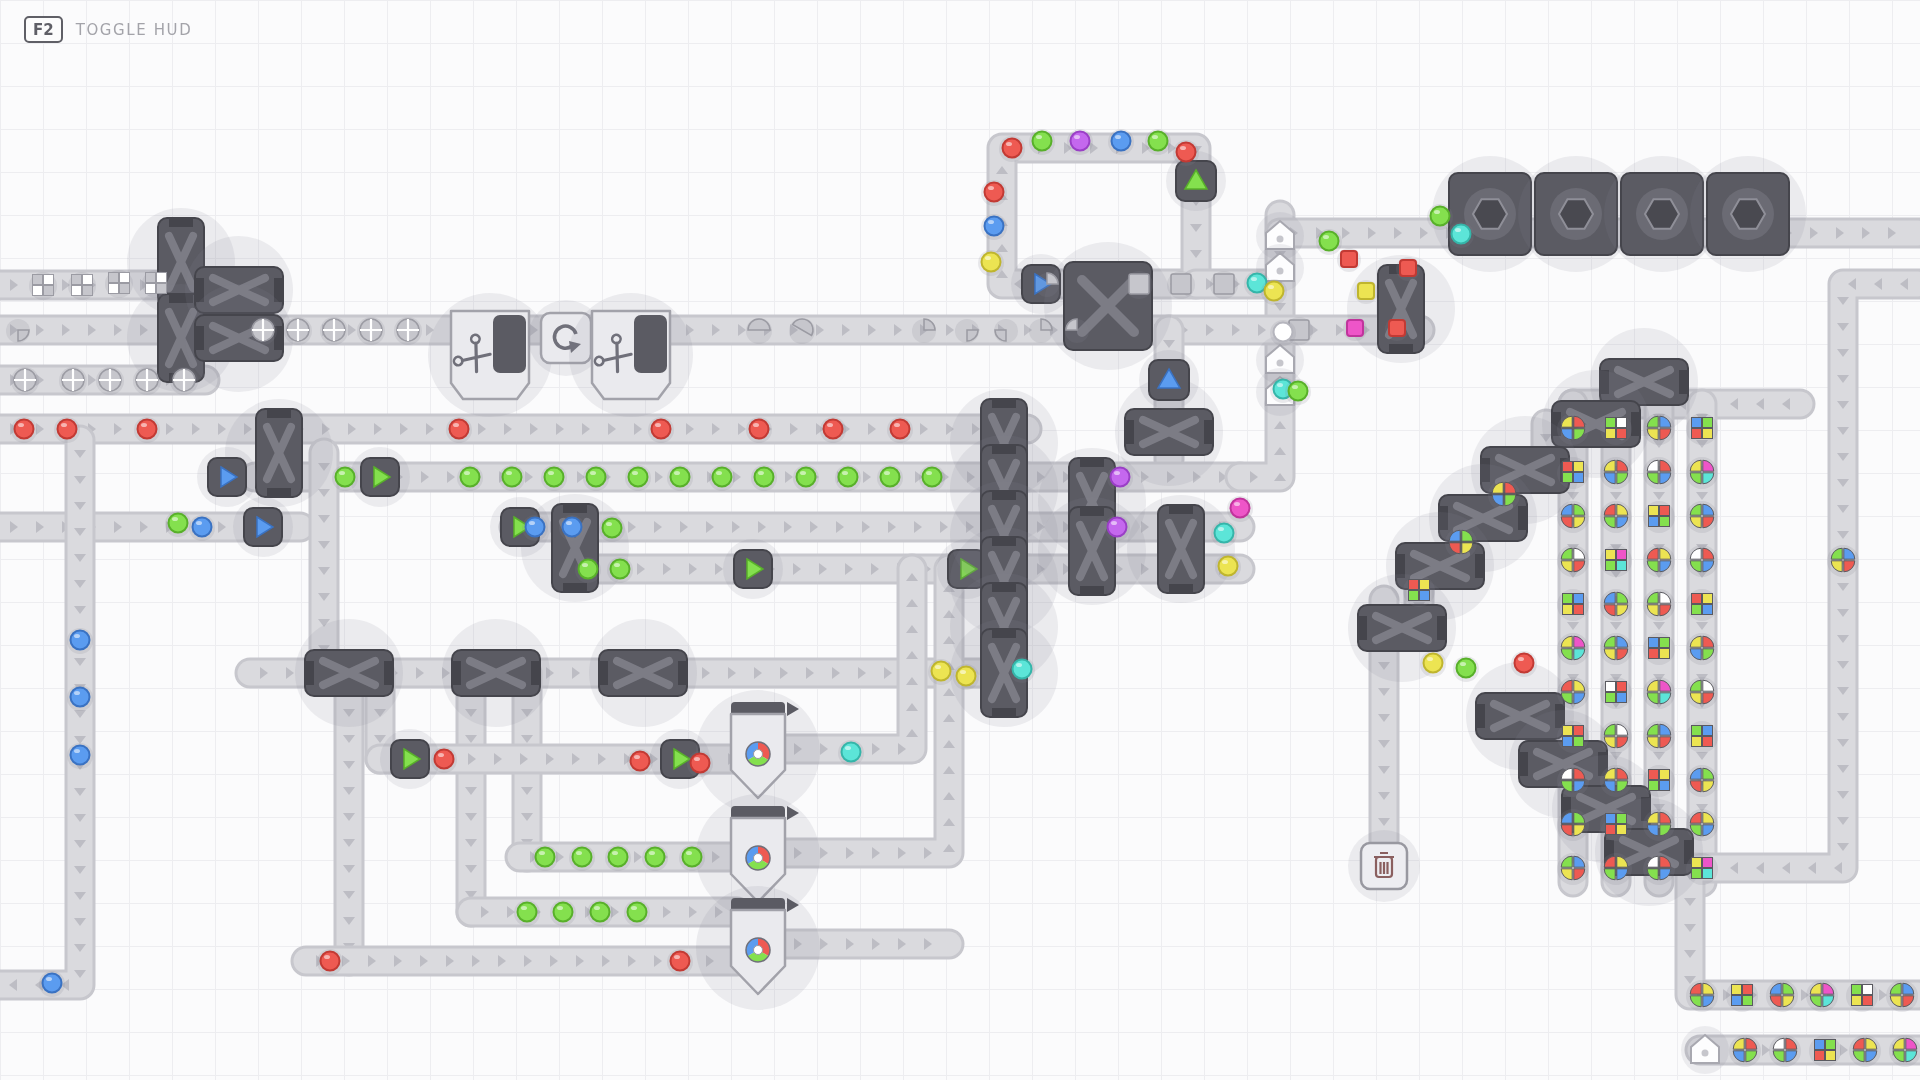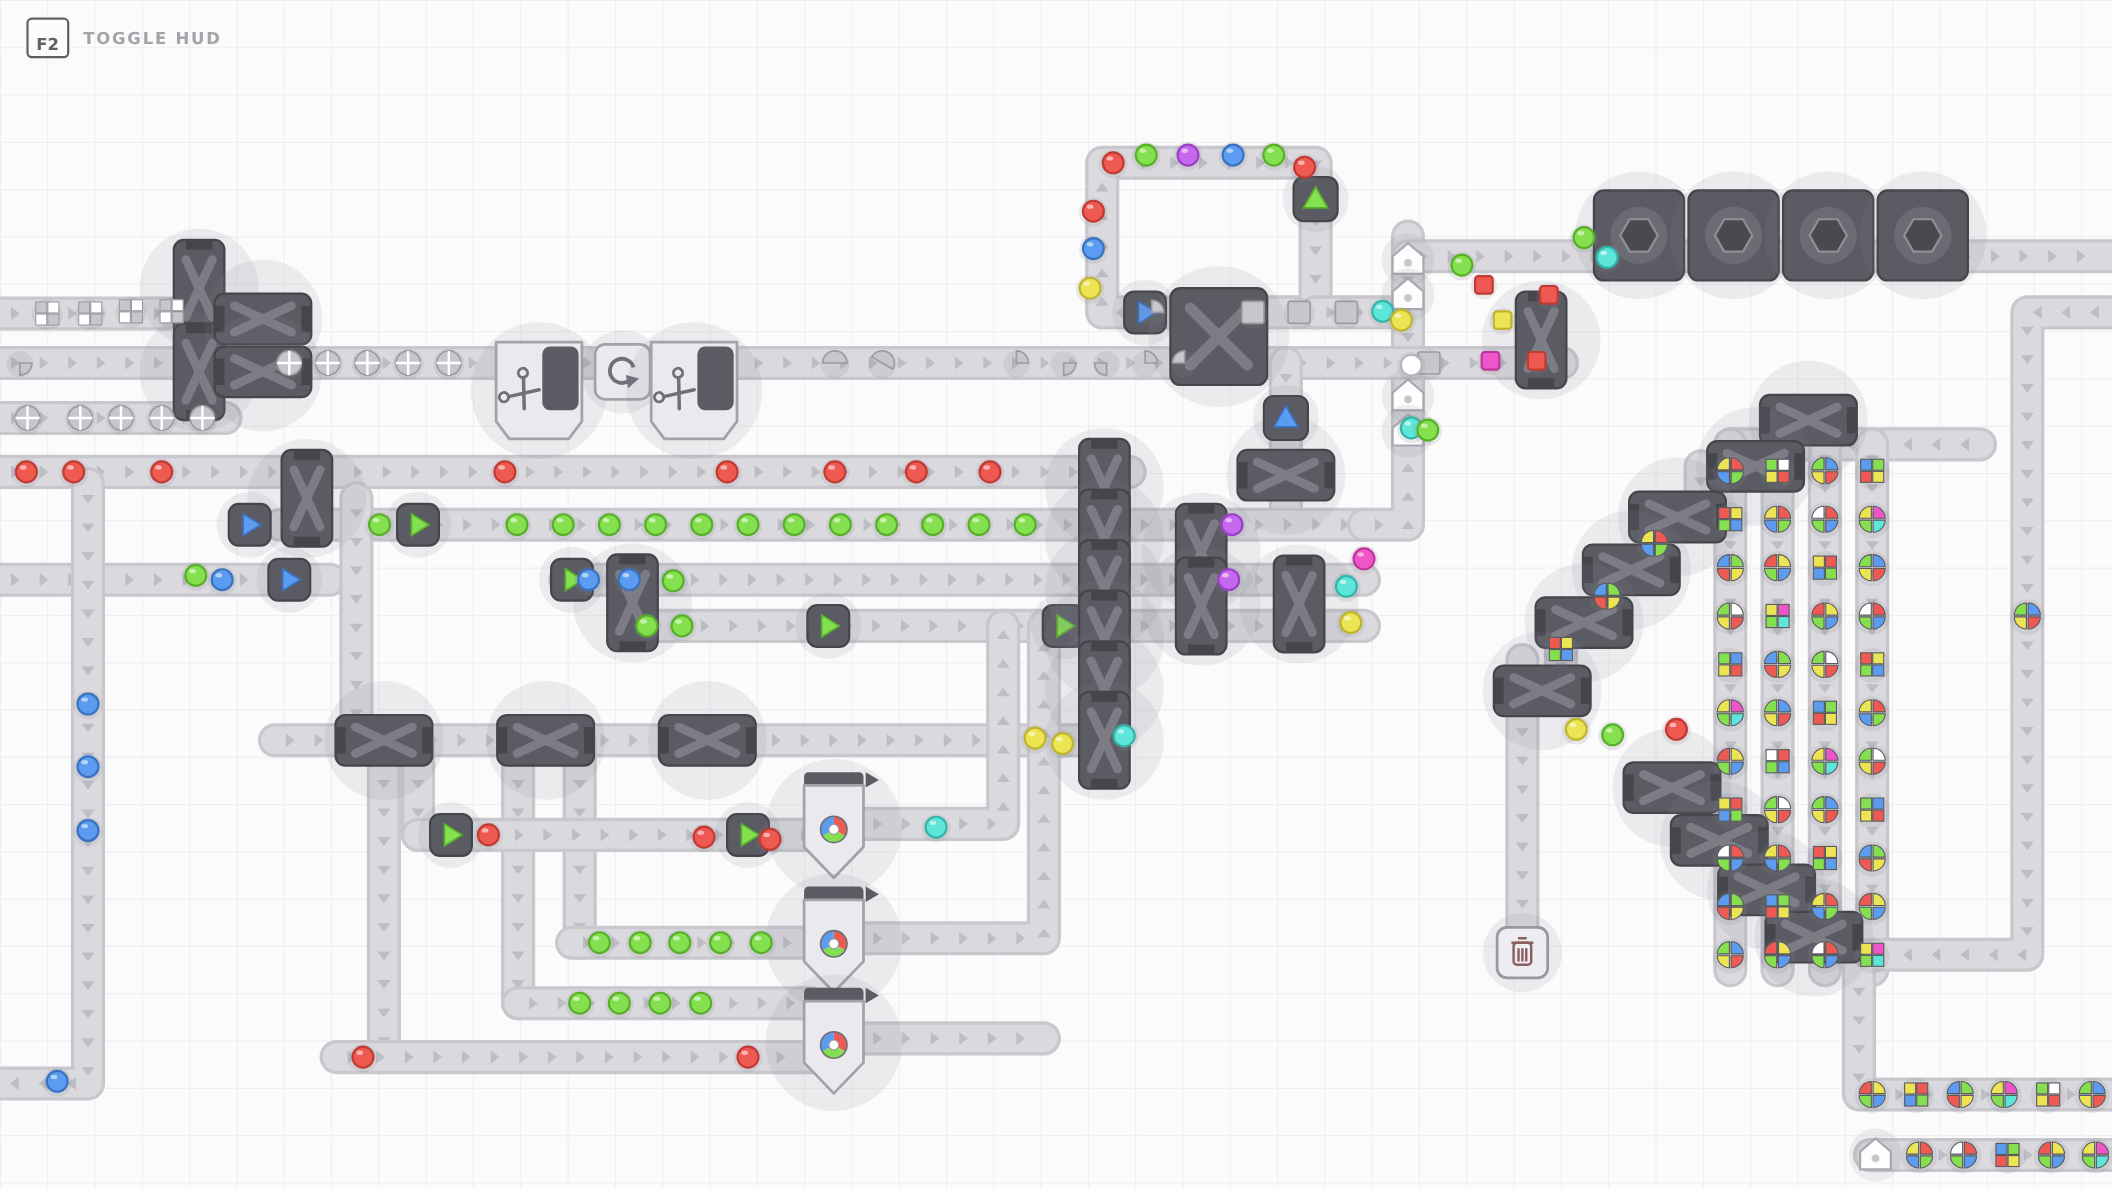--- a/index.html
+++ b/index.html
@@ -8,24 +8,24 @@
     background-color:#fbfbfc;
     background-image:
       linear-gradient(#ededf0 1px, transparent 1px),
       linear-gradient(90deg,#ededf0 1px, transparent 1px);
     background-size:43px 43px;
     font-family:"DejaVu Sans","Liberation Sans",sans-serif;
   }
   svg.board{position:absolute;left:0;top:0}
   .hud{position:absolute;left:24px;top:16px;display:flex;align-items:center;gap:13px;z-index:10}
   .hud .key{
-    border:2px solid #5f5f66;border-radius:5px;padding:12px 7px 1px 7px;
+    border:2px solid #5f5f66;border-radius:5px;padding:2px 7px 1px 7px;
     font-weight:bold;font-size:15px;color:#5f5f66;background:rgba(251,251,252,.85);line-height:20px
   }
-  .hud .label{color:#a3a3a9;font-size:15px;font-weight:bold;letter-spacing:1.6px}
+  .hud .label{color:#a3a3a9;font-size:15px;font-weight:normal;letter-spacing:1.6px}
 </style>
 </head>
 <body>
 
 <div class="viewport">
   <svg class="board" id="board-svg" width="1920" height="1080" viewBox="0 0 1920 1080">
       <g>
         <g>
           <path d="M1002,148 L1196,148 L1196,284 L1002,284 Z" fill="none" stroke="#c7c7cd" stroke-width="31" stroke-linejoin="round" stroke-linecap="round"></path>
           <path d="M1002,148 L1196,148 L1196,284 L1002,284 Z" fill="none" stroke="#dadade" stroke-width="25" stroke-linejoin="round" stroke-linecap="round"></path>

